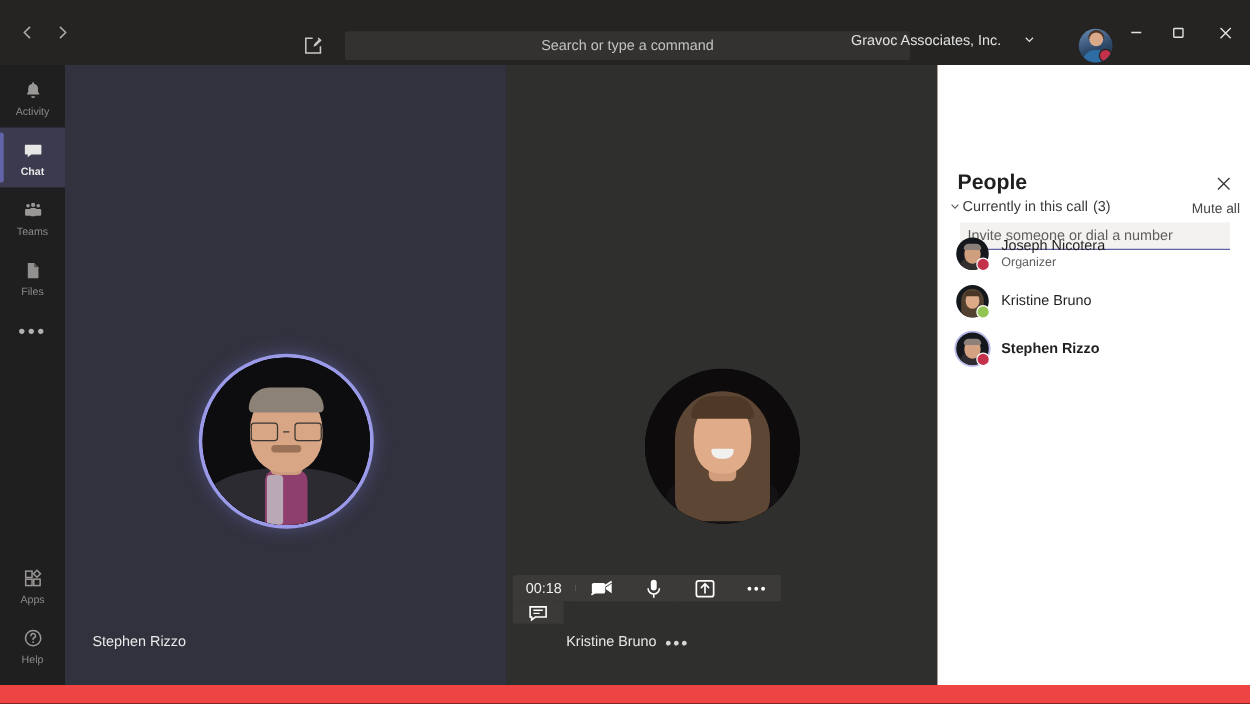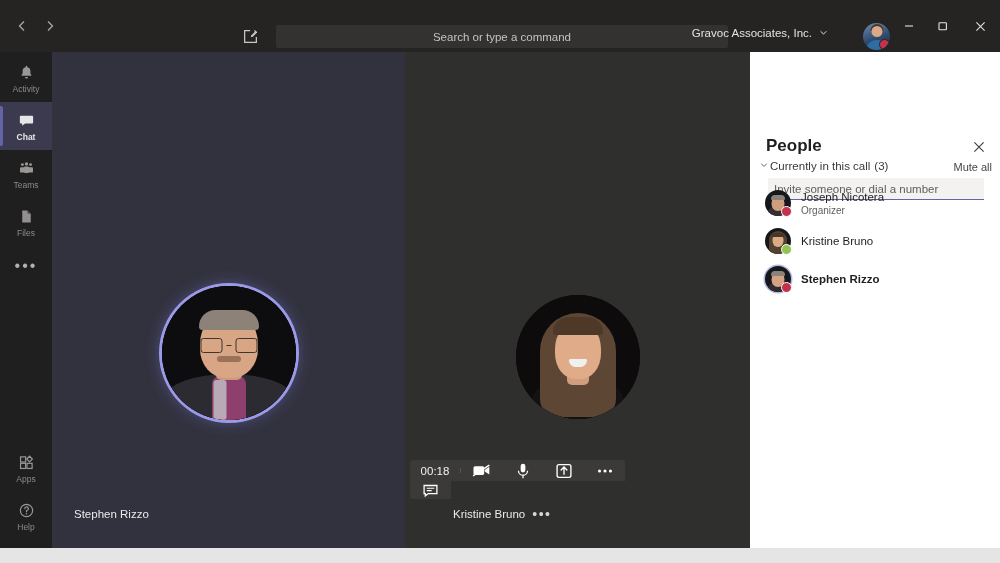--- a/index.html
+++ b/index.html
@@ -6,21 +6,21 @@
     margin: 0; padding: 0;
     background: #000;
     width: 1000px; height: 563px;
     overflow: hidden;
     font-family: "Liberation Sans", sans-serif;
     -webkit-font-smoothing: antialiased;
   }
   #app {
     position: relative;
     width: 1000px; height: 563px;
-    background: #e5e5e5;
+    background: #ef4444;
   }
 
   
   .titlebar {
     position: absolute; left: 0; top: 0; width: 1000px; height: 52px;
     background: #252423;
     display: flex; align-items: center;
   }
   .nav-arrows { display: flex; align-items: center; margin-left: 8px; }
   .nav-btn {
@@ -44,21 +44,21 @@
     width: 100%; height: 100%;
     background: transparent; border: none; outline: none;
     text-align: center;
     color: #d6d6d6; font-size: 11.5px;
     font-family: "Liberation Sans", sans-serif;
   }
   .searchbar input::placeholder { color: #c3c3c3; opacity: 1; }
   .org-name {
     position: absolute; right: 172px; top: 27px;
     color: #e2e2e2; font-size: 11.5px;
-    display: flex; align-items: center; gap: 7px;
+    display: flex; align-items: center; gap: 18px;
   }
   .chev { display: inline-block; }
   .avatar-top {
     position: absolute; right: 110px; top: 23px;
     width: 27px; height: 27px; border-radius: 50%;
     background: linear-gradient(160deg,#6a8db5 0%,#2f4a6b 55%,#1d2c3f 100%);
     overflow: hidden;
   }
   .avatar-top .head {
     position: absolute; left: 50%; top: 3px; transform: translateX(-50%);

